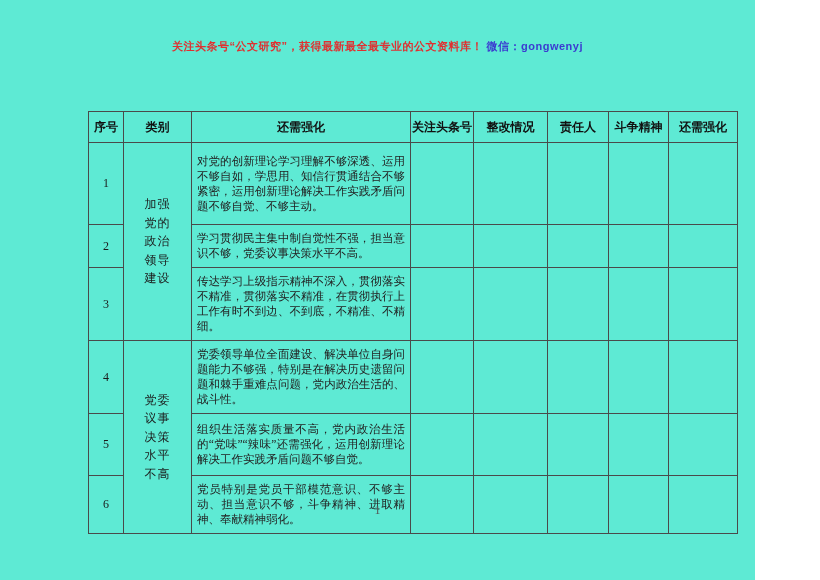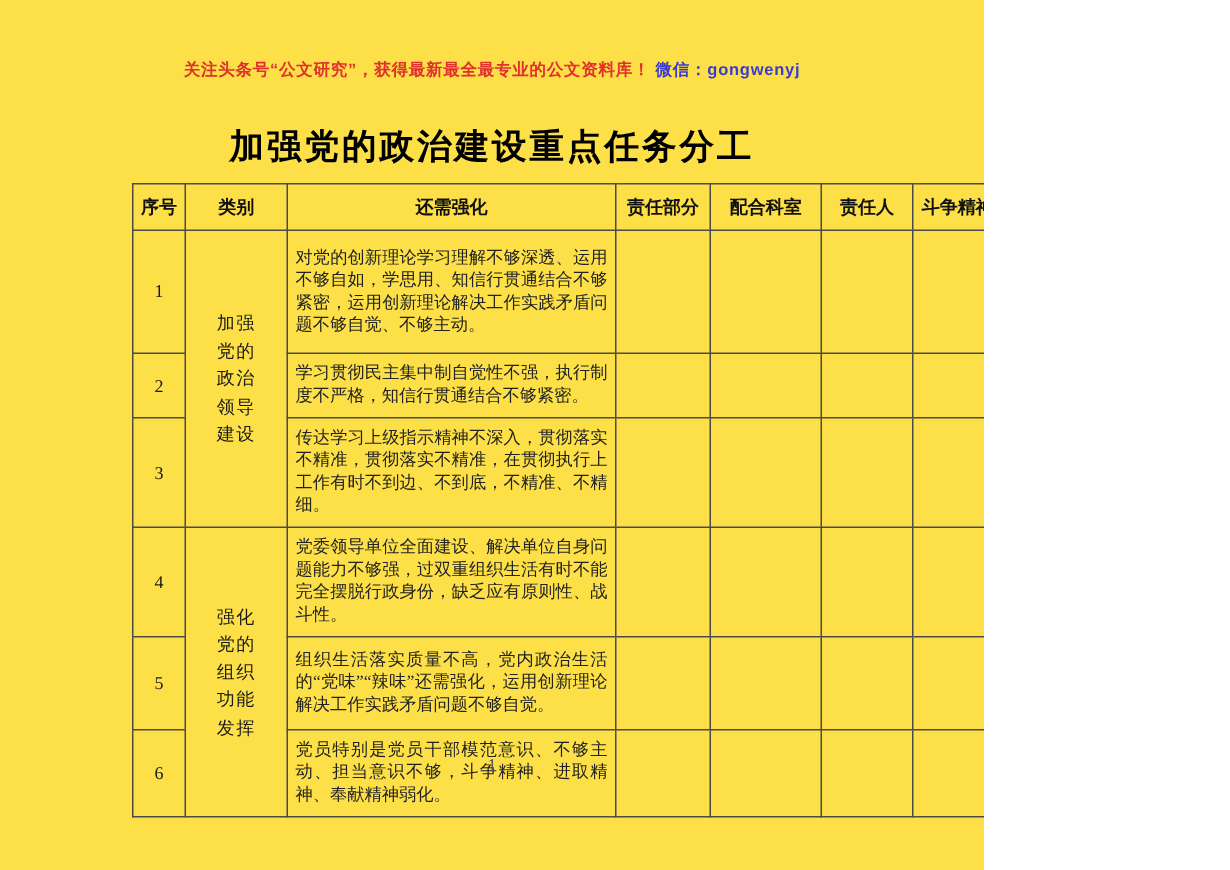--- a/index.html
+++ b/index.html
@@ -1,21 +1,21 @@
 <!DOCTYPE html>
 <html><head>
 <meta charset="utf-8">
 <style>
   * { margin: 0; padding: 0; box-sizing: border-box; }
   html, body { background: #ffffff; }
   .page {
     position: relative;
-    width: 656px;
+    width: 755px;
     height: 580px;
-    background: #fde047;
+    background: #5eead4;
     font-family: "Liberation Serif", "DejaVu Serif", serif;
     color: #1a1a1a;
     overflow: hidden;
   }
   .notice {
     position: absolute;
     top: 39px;
     left: 0;
     width: 100%;
     text-align: center;
@@ -33,21 +33,21 @@
     width: 100%;
     text-align: center;
     font-size: 23px;
     font-weight: bold;
     letter-spacing: 2px;
     color: #000000;
   }
   table.task-table {
     position: absolute;
     left: 88px;
-    top: 122px;
+    top: 111px;
     width: 649px;
     border-collapse: collapse;
     table-layout: fixed;
   }
   .task-table th, .task-table td {
     border: 1px solid #4a4a4a;
     overflow: hidden;
   }
   .task-table thead tr { height: 31px; }
   .task-table th {
@@ -106,82 +106,81 @@
 <body>
 
 <div class="page">
 
   <div class="notice">
     <span class="red">关注头条号“公文研究”，获得最新最全最专业的公文资料库！</span>
     <span> </span>
     <span class="blue">微信：gongwenyj</span>
   </div>
 
-  <div class="doc-title">加强党的政治建设重点任务分工</div>
 
   <table class="task-table">
     <colgroup>
       <col style="width:35px">
         <col style="width:68px">
         <col style="width:219px">
         <col style="width:63px">
       <col style="width:74px">
         <col style="width:61px">
         <col style="width:60px">
         <col style="width:69px">
     </colgroup>
     <thead>
       <tr>
         <th>序号</th>
         <th>类别</th>
         <th>还需强化</th>
-        <th>责任部分</th>
-        <th>配合科室</th>
+        <th>关注头条号</th>
+        <th>整改情况</th>
         <th>责任人</th>
         <th>斗争精神</th>
         <th>还需强化</th>
       </tr>
     </thead>
     <tbody>
       <tr>
         <td class="cell-num">1</td>
         <td class="cell-category" rowspan="3">
           <div class="vtext">加强党的政治领导建设</div>
         </td>
         <td class="cell-focus">对党的创新理论学习理解不够深透、运用不够自如，学思用、知信行贯通结合不够紧密，运用创新理论解决工作实践矛盾问题不够自觉、不够主动。</td>
         <td class="cell-empty"></td>
         <td class="cell-empty"></td>
         <td class="cell-empty"></td>
         <td class="cell-empty"></td>
         <td class="cell-empty"></td>
       </tr>
       <tr>
         <td class="cell-num">2</td>
-        <td class="cell-focus">学习贯彻民主集中制自觉性不强，执行制度不严格，知信行贯通结合不够紧密。</td>
+        <td class="cell-focus">学习贯彻民主集中制自觉性不强，担当意识不够，党委议事决策水平不高。</td>
         <td class="cell-empty"></td>
         <td class="cell-empty"></td>
         <td class="cell-empty"></td>
         <td class="cell-empty"></td>
         <td class="cell-empty"></td>
       </tr>
       <tr>
         <td class="cell-num">3</td>
         <td class="cell-focus">传达学习上级指示精神不深入，贯彻落实不精准，贯彻落实不精准，在贯彻执行上工作有时不到边、不到底，不精准、不精细。</td>
         <td class="cell-empty"></td>
         <td class="cell-empty"></td>
         <td class="cell-empty"></td>
         <td class="cell-empty"></td>
         <td class="cell-empty"></td>
       </tr>
       <tr>
         <td class="cell-num">4</td>
         <td class="cell-category" rowspan="3">
-          <div class="vtext">强化党的组织功能发挥</div>
+          <div class="vtext">党委议事决策水平不高</div>
         </td>
-        <td class="cell-focus">党委领导单位全面建设、解决单位自身问题能力不够强，过双重组织生活有时不能完全摆脱行政身份，缺乏应有原则性、战斗性。</td>
+        <td class="cell-focus">党委领导单位全面建设、解决单位自身问题能力不够强，特别是在解决历史遗留问题和棘手重难点问题，党内政治生活的、战斗性。</td>
         <td class="cell-empty"></td>
         <td class="cell-empty"></td>
         <td class="cell-empty"></td>
         <td class="cell-empty"></td>
         <td class="cell-empty"></td>
       </tr>
       <tr>
         <td class="cell-num">5</td>
         <td class="cell-focus">组织生活落实质量不高，党内政治生活的“党味”“辣味”还需强化，运用创新理论解决工作实践矛盾问题不够自觉。</td>
         <td class="cell-empty"></td>

